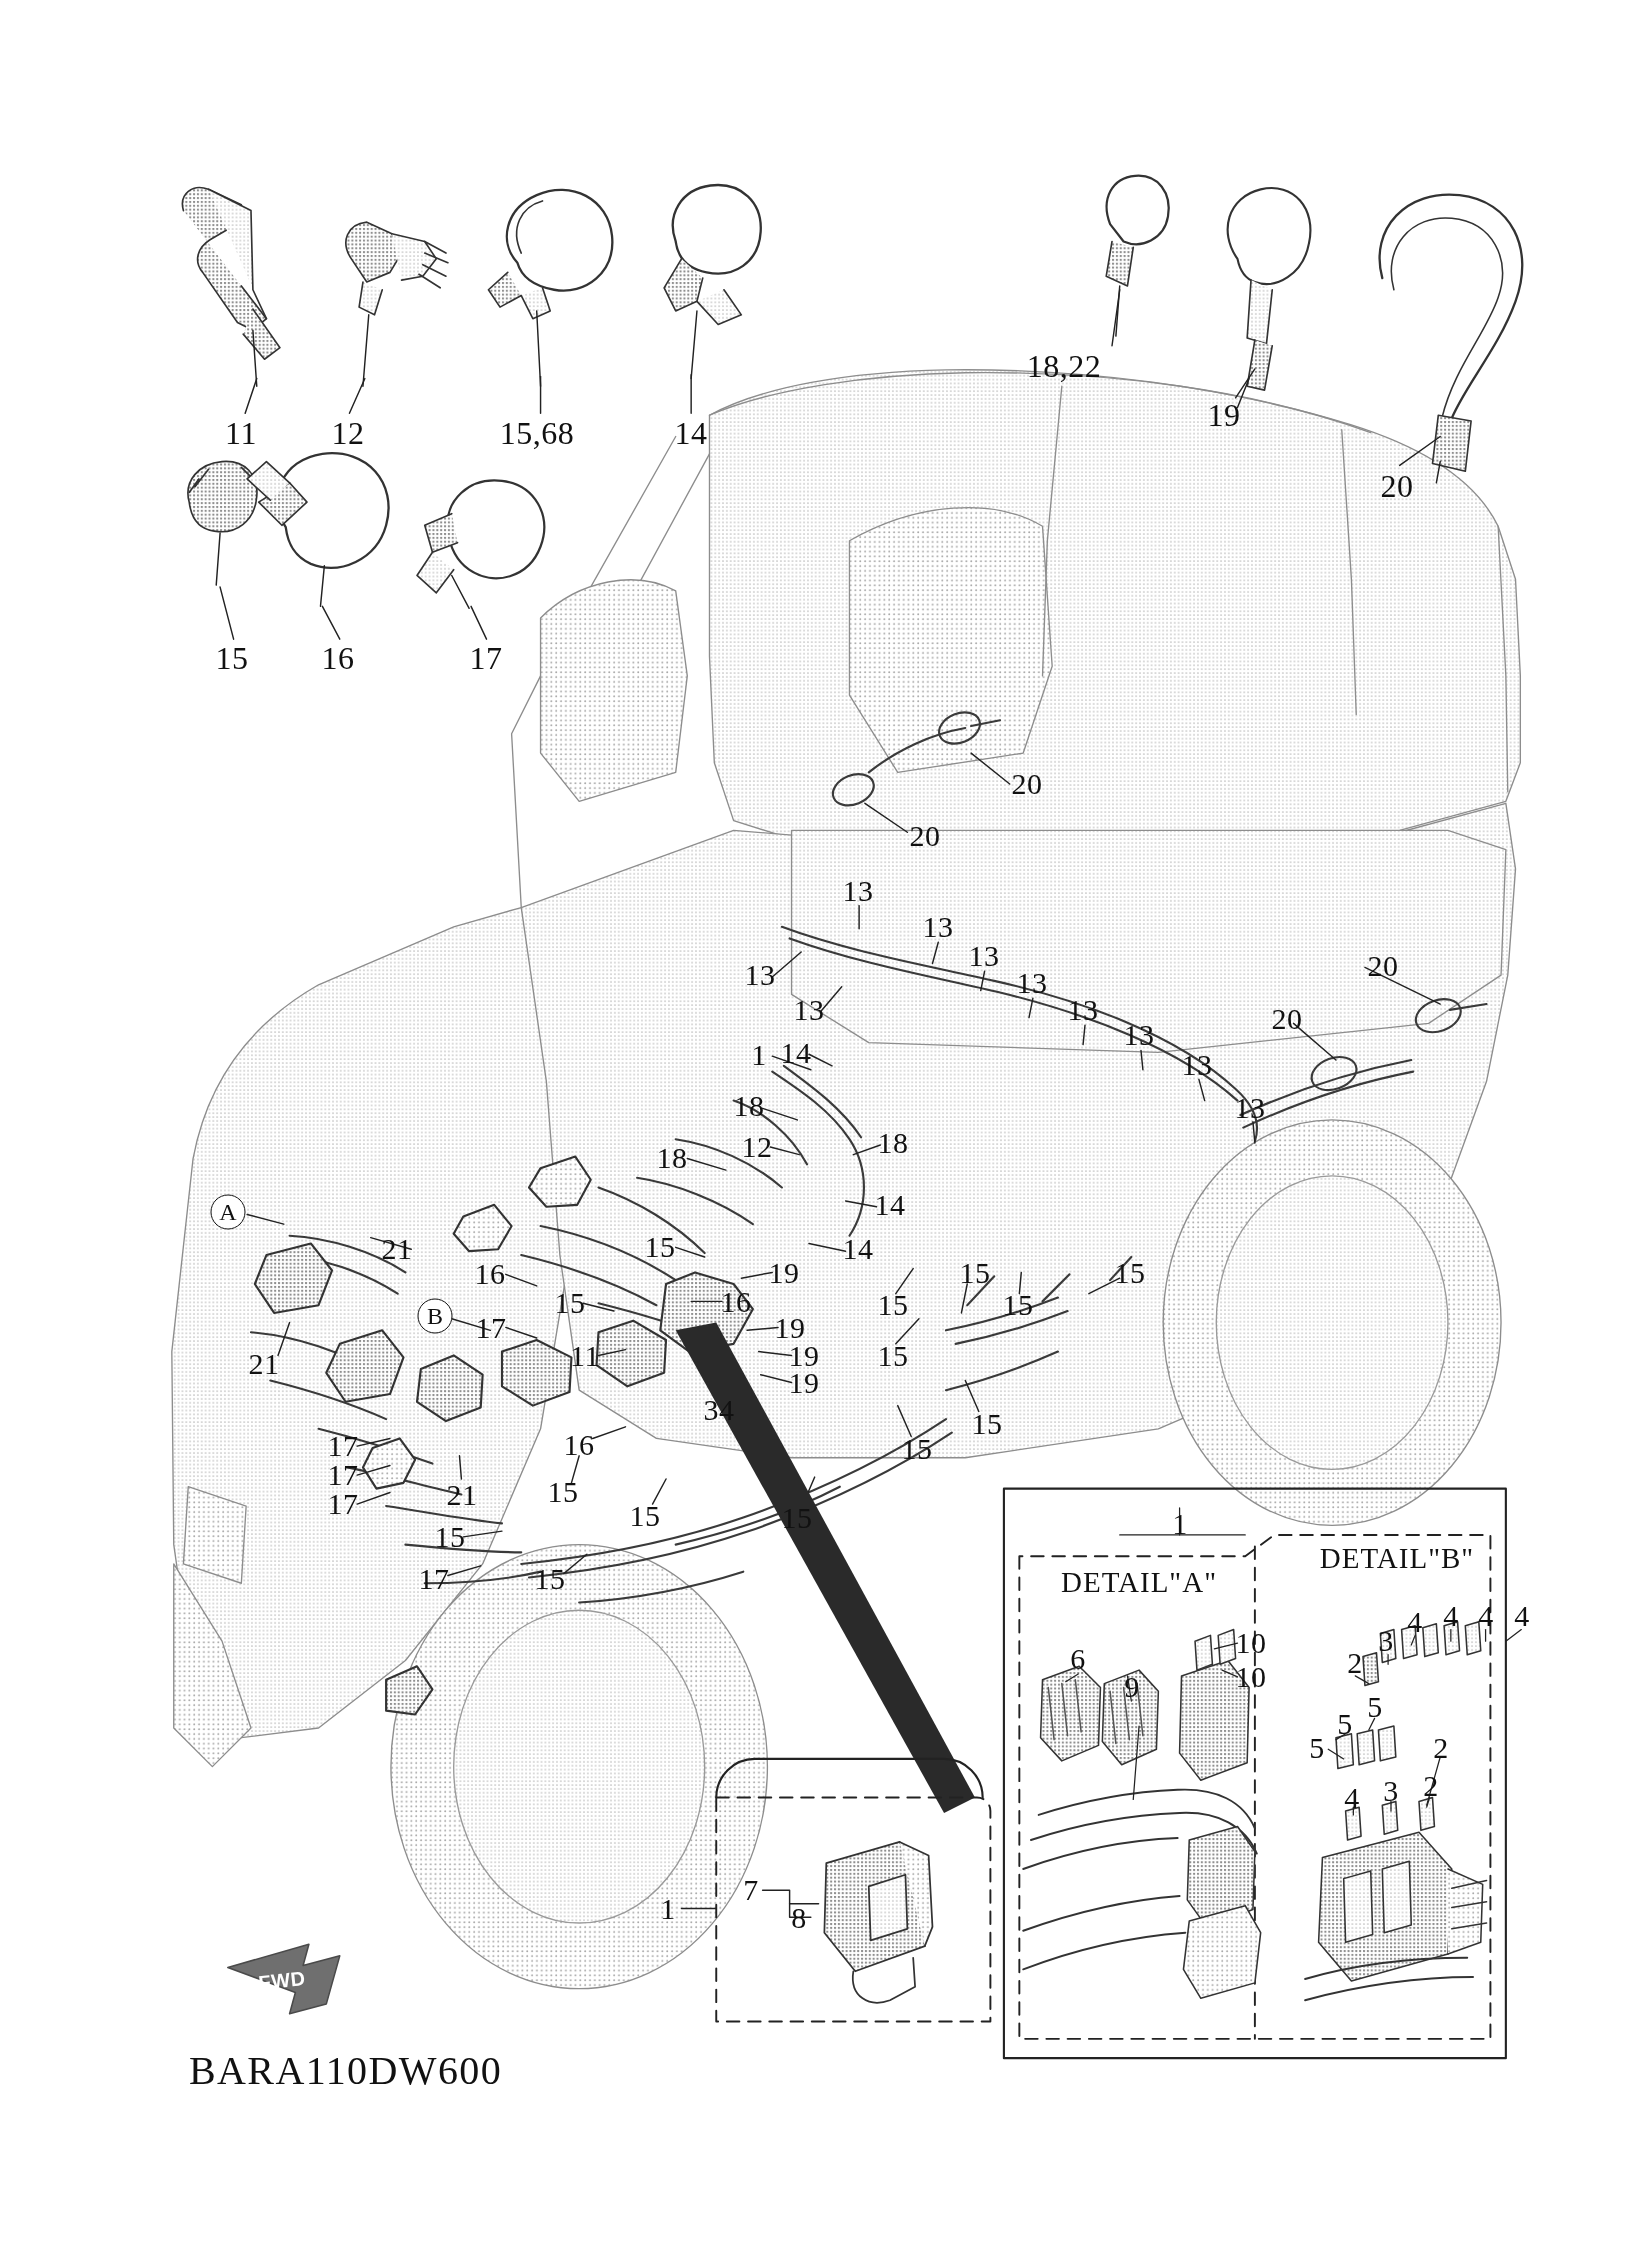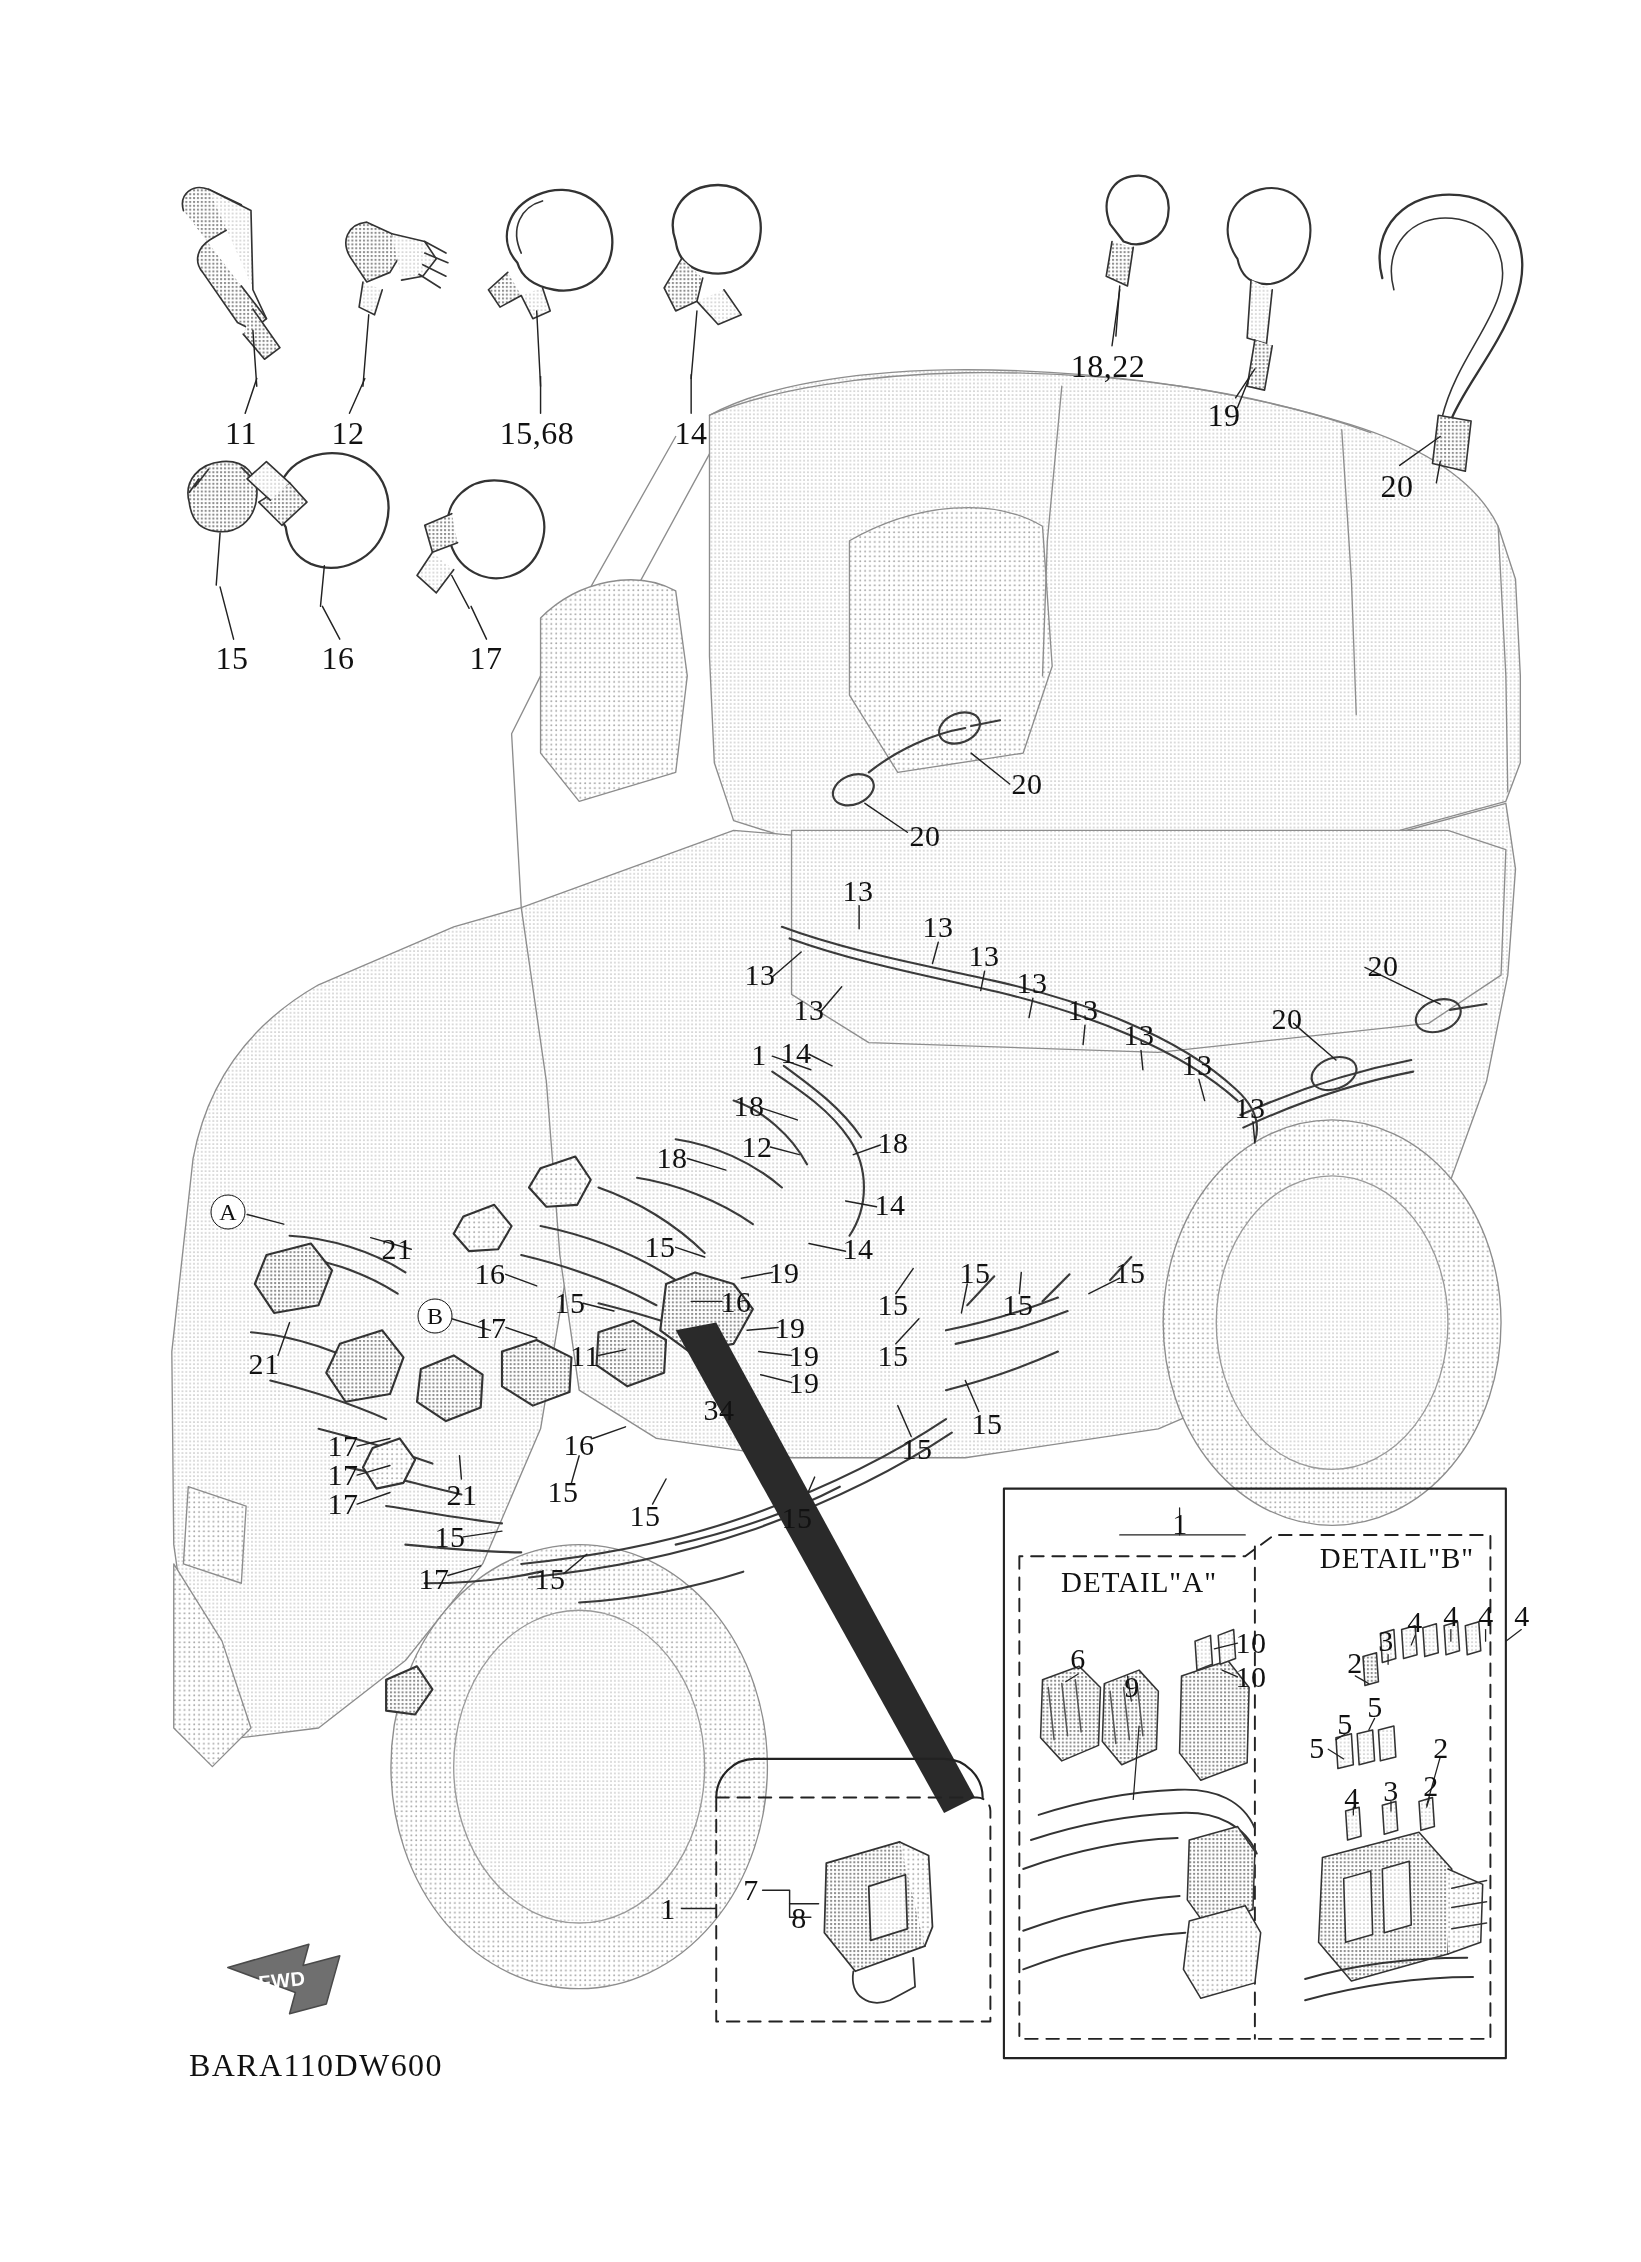--- a/index.html
+++ b/index.html
@@ -61,21 +61,21 @@
     justify-content: center;
     font-family: "Liberation Serif", serif;
     font-size: 24px;
     transform: translate(-50%, -50%);
     background: #fff;
     color: #111;
   }
   .partcode {
     position: absolute;
     font-family: "Liberation Serif", serif;
-    font-size: 32px;
+    font-size: 40px;
     letter-spacing: 1.4px;
     color: #111;
     white-space: nowrap;
   }
   .fwd-text {
     position: absolute;
     font-family: "Liberation Sans", sans-serif;
     font-size: 20px;
     font-weight: bold;
     color: #ffffff;
@@ -467,21 +467,21 @@
     <div class="detail-title" style="left:1397px; top:1558px;">DETAIL"B"</div>
 
     <div class="partcode" style="left:189px; top:2047px;">BARA110DW600</div>
 
     <div class="fwd-text" style="left:282px; top:1981px;">FWD</div>
 
     <div class="callout big" style="left:241px;  top:433px;">11</div>
     <div class="callout big" style="left:348px;  top:433px;">12</div>
     <div class="callout big" style="left:537px;  top:433px;">15,68</div>
     <div class="callout big" style="left:691px;  top:433px;">14</div>
-    <div class="callout big" style="left:1108px; top:366px;font-family:Liberation Serif, serif;">18,22</div>
+    <div class="callout big" style="left:1064px; top:366px;font-family:Liberation Serif, serif;">18,22</div>
     <div class="callout big" style="left:1224px; top:415px;">19</div>
     <div class="callout big" style="left:1397px; top:486px;">20</div>
     <div class="callout big" style="left:232px;  top:658px;">15</div>
     <div class="callout big" style="left:338px;  top:658px;">16</div>
     <div class="callout big" style="left:486px;  top:658px;">17</div>
     <div class="callout" style="left:1027px; top:784px;">20</div>
     <div class="callout" style="left:925px;  top:836px;">20</div>
     <div class="callout" style="left:858px;  top:891px;">13</div>
     <div class="callout" style="left:938px;  top:927px;">13</div>
     <div class="callout" style="left:984px; top:956px;">13</div>

